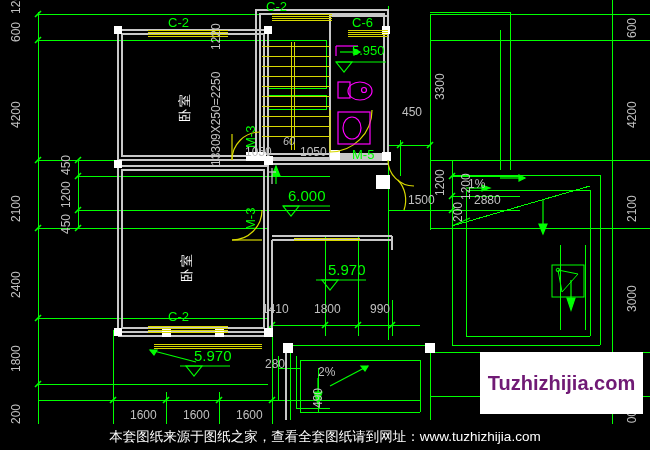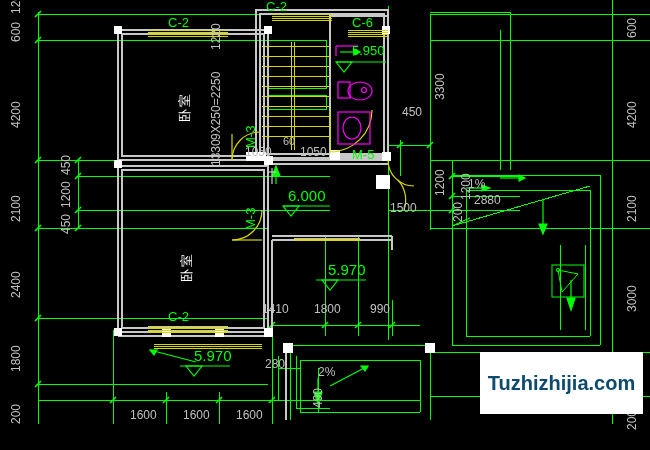--- a/index.html
+++ b/index.html
@@ -11,21 +11,21 @@
 
   .dim{font-size:12px;color:#c0c0c0;letter-spacing:0px;}
   .dimg{font-size:13px;color:#00ff00;}
   .room{font-size:13px;color:#ffffff;letter-spacing:2px;}
   .lbl{font-size:13px;color:#00ff00;}
 
   
   #wm{position:absolute;left:480px;top:352px;width:163px;height:62px;background:#ffffff;
       display:flex;flex-direction:column;align-items:center;justify-content:center;}
   #wm .cn{font-size:22px;color:#000;font-weight:bold;letter-spacing:1px;line-height:1.05;}
-  #wm .en{font-size:20px;color:#0c4a6e;font-weight:bold;line-height:1.05;}
+  #wm .en{font-size:20px;color:#701a75;font-weight:bold;line-height:1.05;}
 
   
   #cap{position:absolute;left:0;top:424px;width:650px;height:26px;background:#000;
        display:flex;align-items:center;justify-content:center;}
   #cap span{color:#ffffff;font-size:13.5px;white-space:nowrap;}
 
   svg.ov{position:absolute;left:0;top:0;width:650px;height:450px;pointer-events:none;}
 </style>
 </head>
 <body>
@@ -339,38 +339,41 @@
   <div class="txt dim rot" style="left:626px;top:222px;">2100</div>
   <div class="txt dim rot" style="left:626px;top:312px;">3000</div>
   <div class="txt dim rot" style="left:626px;top:392px;">1200</div>
   <div class="txt dim rot" style="left:626px;top:430px;">200</div>
 
   <div class="txt dim rot" style="left:210px;top:166px;">1330</div>
   <div class="txt dim rot" style="left:210px;top:140px;">9X250=2250</div>
   <div class="txt dim rot" style="left:210px;top:50px;">1220</div>
 
   <div class="txt dim" style="left:245px;top:146px;">1050</div>
-  <div class="txt dim" style="left:283px;top:136px;font-size:11px;">60</div>
+  <div class="txt dim" style="left:283px;top:136px;font-size:11px;font-style:italic;">60</div>
   <div class="txt dim" style="left:300px;top:146px;">1050</div>
 
   <div class="txt dim" style="left:402px;top:106px;">450</div>
   <div class="txt dim rot" style="left:434px;top:100px;">3300</div>
   <div class="txt dim rot" style="left:434px;top:196px;">1200</div>
   <div class="txt dim rot" style="left:452px;top:222px;">200</div>
-  <div class="txt dim" style="left:390px;top:194px;margin-top:8px;">1500</div>
+  <div class="txt dim" style="left:408px;top:194px;">1500</div>
   <div class="txt dim rot" style="left:460px;top:200px;">1200</div>
 
   <div class="txt dim" style="left:262px;top:303px;">1410</div>
   <div class="txt dim" style="left:314px;top:303px;">1800</div>
   <div class="txt dim" style="left:370px;top:303px;text-align:right;">990</div>
   <div class="txt dim" style="left:265px;top:358px;">280</div>
   <div class="txt dim rot" style="left:312px;top:408px;">490</div>
 
   <div class="txt dim" style="left:130px;top:409px;">1600</div>
   <div class="txt dim" style="left:183px;top:409px;">1600</div>
   <div class="txt dim" style="left:236px;top:409px;">1600</div>
 
   <div id="wm">
     <div class="en">Tuzhizhijia.com</div>
   </div>
 
+  <div id="cap">
+    <span>本套图纸来源于图纸之家，查看全套图纸请到网址：www.tuzhizhijia.com</span>
+  </div>
 
 </div>
 
 </body></html>

